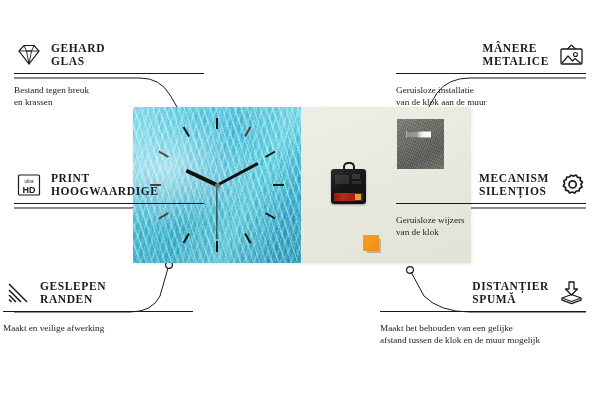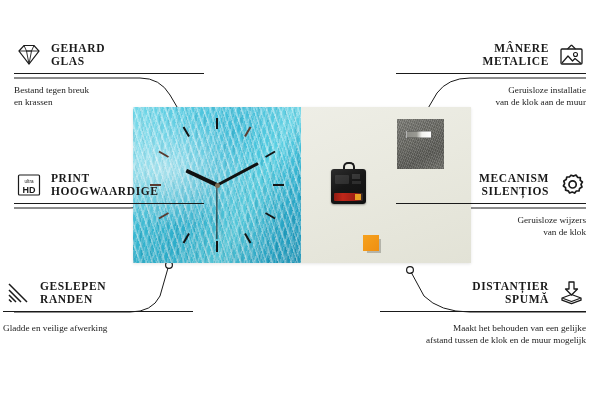--- a/index.html
+++ b/index.html
@@ -160,21 +160,21 @@
     background: linear-gradient(135deg, #f6a21e 0%, #ef8f12 100%);
     box-shadow: 3px 3px 0 -1px rgba(120,120,110,0.45);
   }
 
   
   .callout {
     position: absolute;
     width: 190px;
   }
   .callout.left  { text-align: left;  }
-  .callout.right { text-align: right; }
+  .callout.right { }
 
   .callout-head {
     display: flex;
     align-items: center;
     gap: 7px;
     min-height: 30px;
   }
   .callout.right .callout-head { flex-direction: row-reverse; }
 
   .callout-title {
@@ -306,21 +306,21 @@
     <div class="callout-head">
       <svg class="ico" width="30" height="24" viewBox="0 0 30 24">
         <path d="M6,3 L24,21 M6,9 L18,21 M6,14 L13,21 M6,18.5 L8.5,21" fill="none" stroke="#1a1a1a" stroke-width="1.5"></path>
       </svg>
       <div>
         <div class="callout-title">GESLEPEN</div>
         <div class="callout-title">RANDEN</div>
       </div>
     </div>
     <div class="callout-rule"></div>
-    <div class="callout-desc">Gladde en veilige afwerking</div>
+    <div class="callout-desc">Maakt en veilige afwerking</div>
   </div>
 
   <div class="callout right" style="left:396px; top:40px;">
     <div class="callout-head">
       <svg class="ico" width="30" height="24" viewBox="0 0 30 24">
         <rect x="5" y="6" width="21" height="15" fill="none" stroke="#1a1a1a" stroke-width="1.3" rx="1"></rect>
         <path d="M15.5,2 L11.5,6 M15.5,2 L19.5,6" fill="none" stroke="#1a1a1a" stroke-width="1.1"></path>
         <circle cx="19.5" cy="11.5" r="2" fill="none" stroke="#1a1a1a" stroke-width="1.1"></circle>
         <path d="M6,20 L12,13 L16.5,18 L19,15.5 L25,20.5" fill="none" stroke="#1a1a1a" stroke-width="1.2" stroke-linejoin="round"></path>
       </svg>

